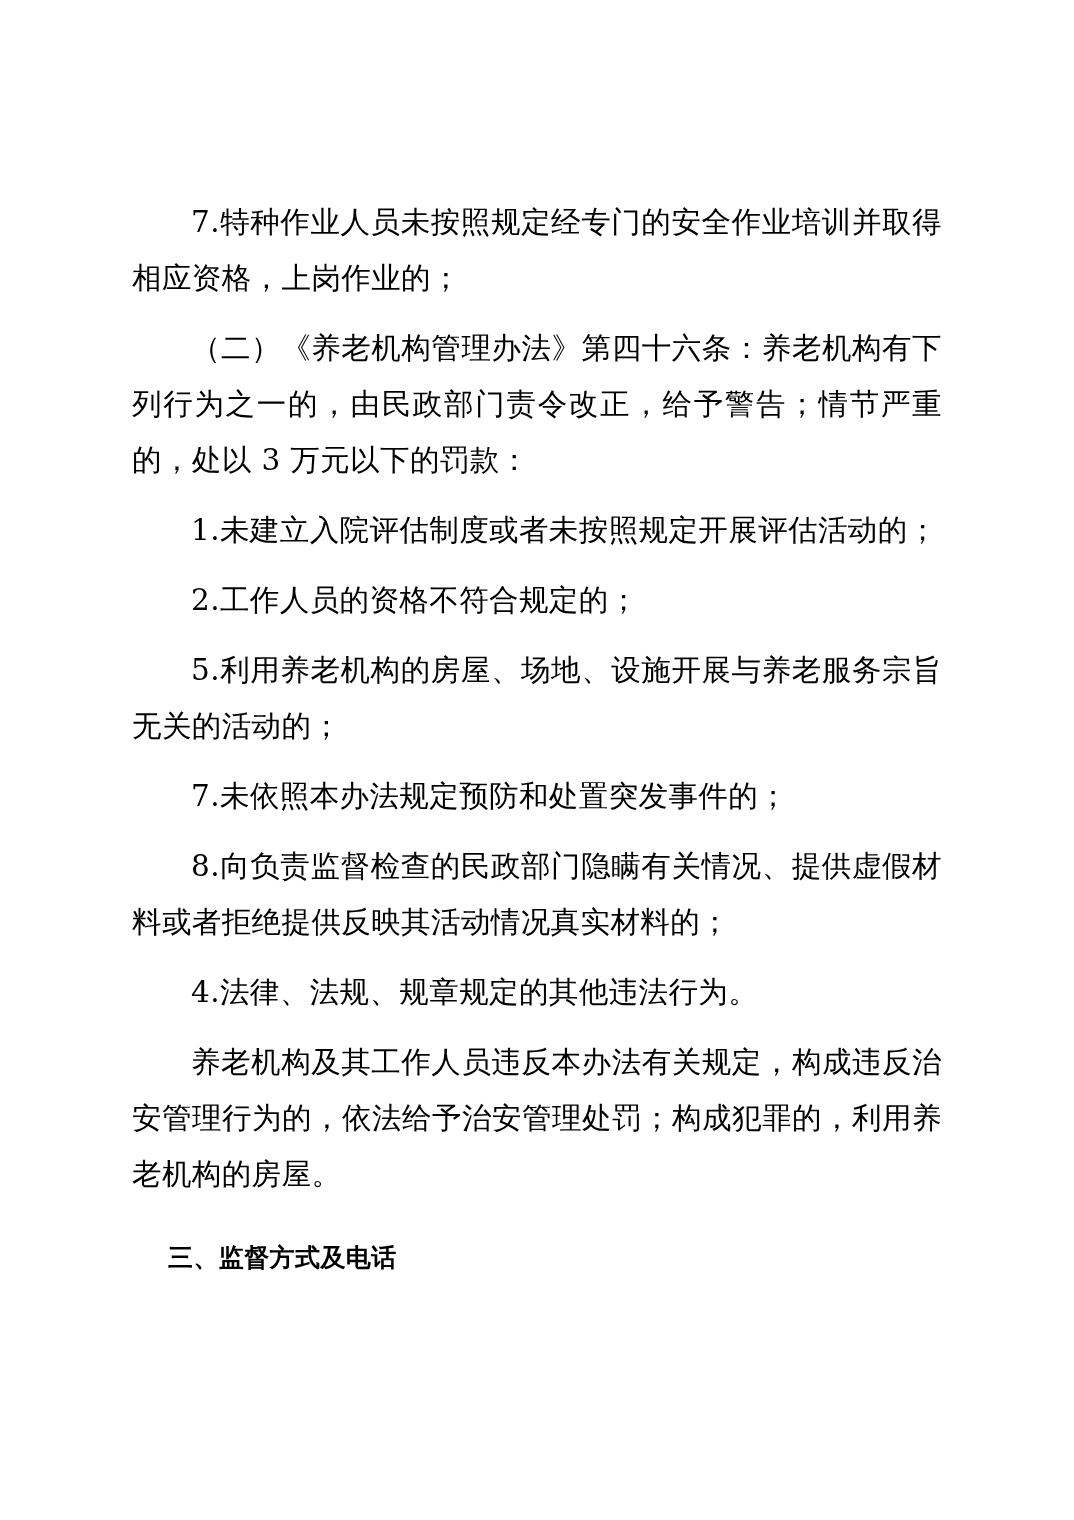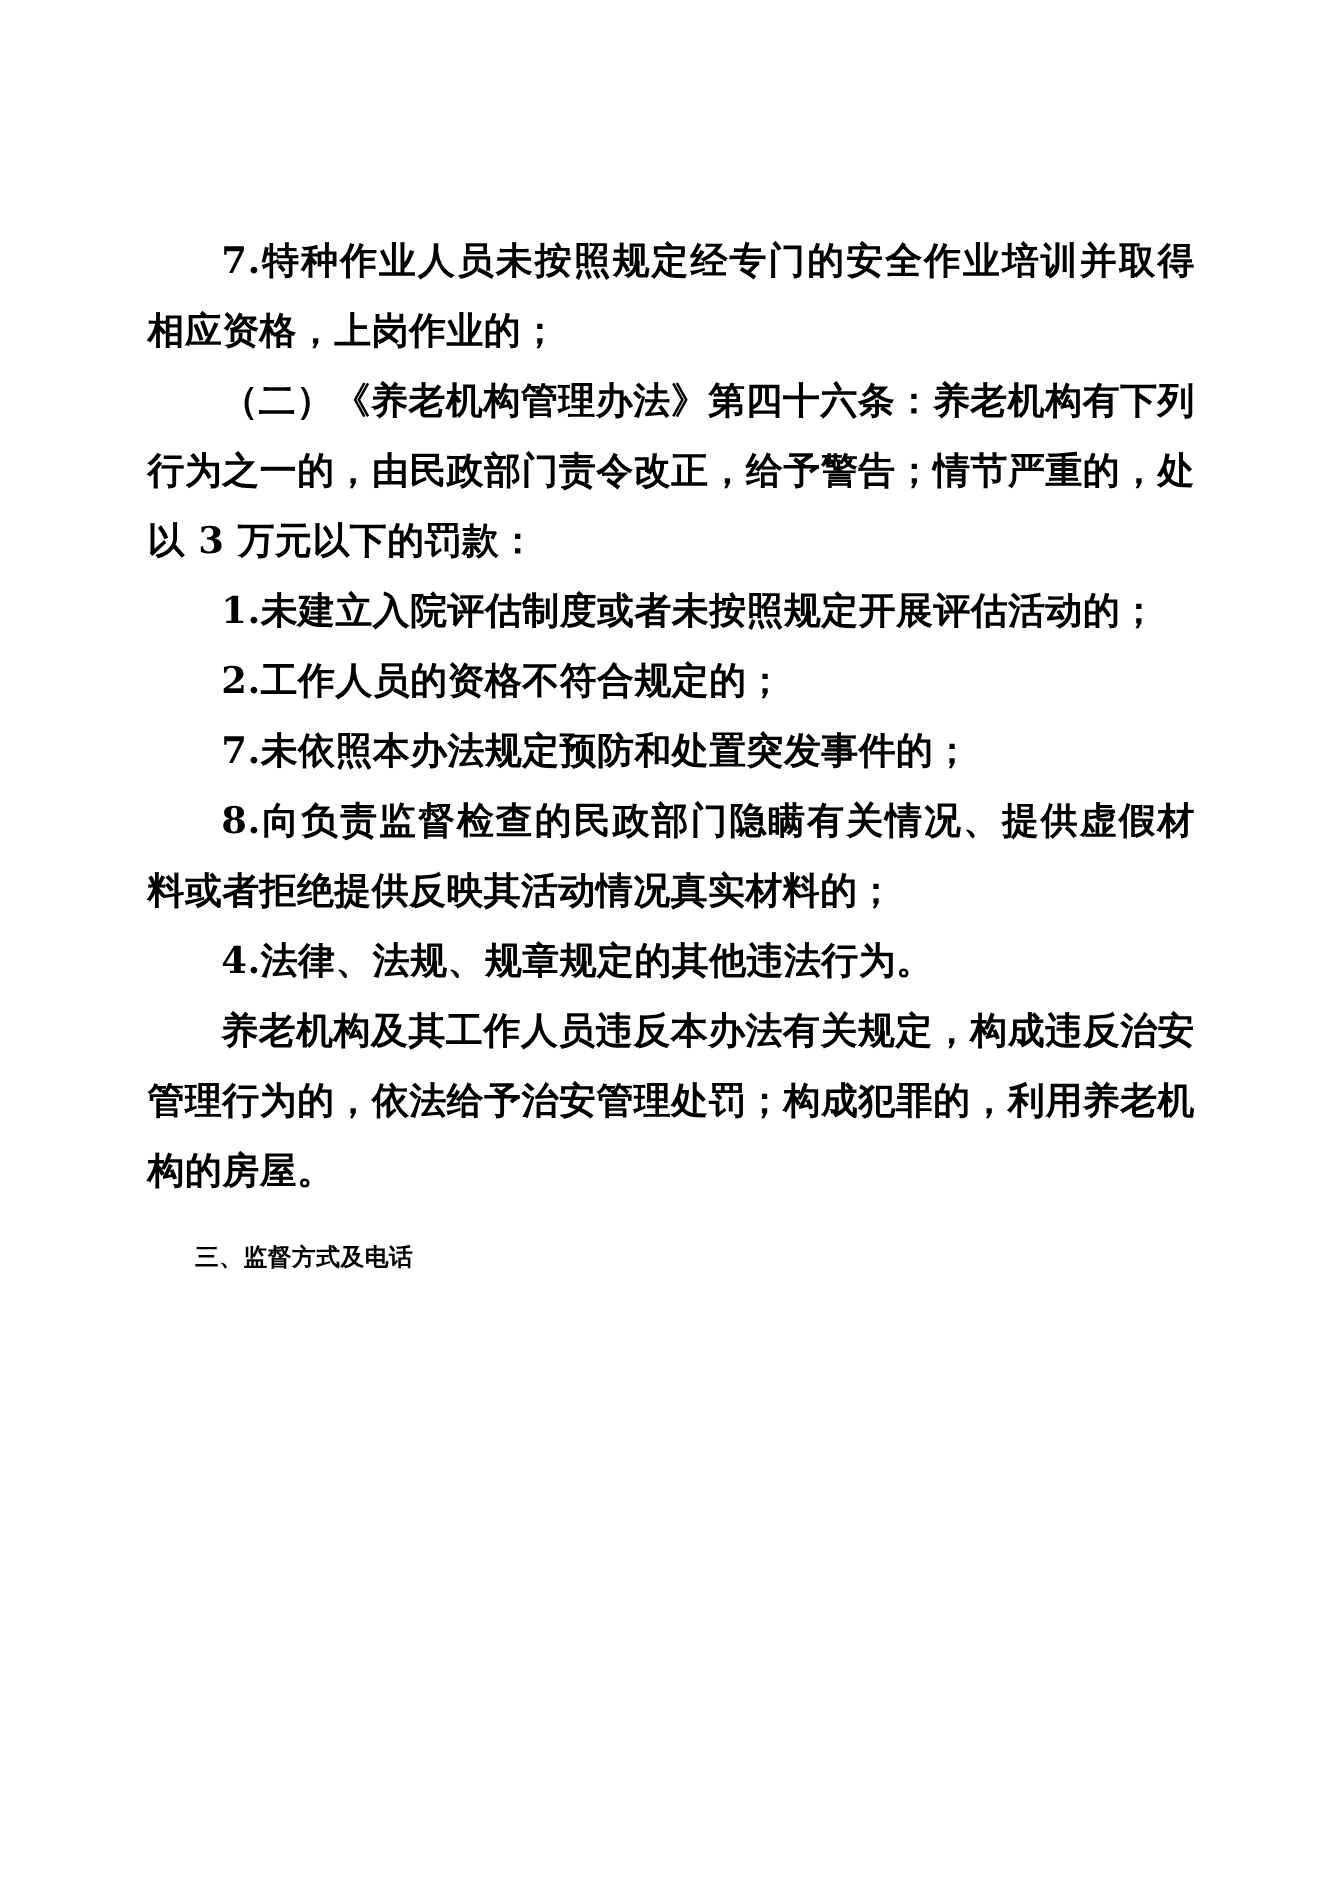--- a/index.html
+++ b/index.html
@@ -22,45 +22,45 @@
     background: #ffffff;
   }
   .doc-body {
     font-size: 29.5px;
     line-height: 56px;
     text-align: justify;
     text-justify: inter-ideograph;
     letter-spacing: 0.4px;
   }
   .para {
-    margin: 0;
+    margin: 14px;
     text-indent: 2em;
     white-space: normal;
-    font-weight: bold;
   }
   .heading {
     margin: 0;
     text-indent: 2em;
     font-weight: bold;
-    font-size: 19px;
+    font-size: 25px;
     line-height: 56px;
   }
   .spacer-small {
     height: 14px;
   }
 </style>
 </head>
 <body>
 
 <div class="page">
   <div class="doc-body">
     <p class="para">7.特种作业人员未按照规定经专门的安全作业培训并取得相应资格，上岗作业的；</p>
     <p class="para">（二）《养老机构管理办法》第四十六条：养老机构有下列行为之一的，由民政部门责令改正，给予警告；情节严重的，处以 3 万元以下的罚款：</p>
     <p class="para">1.未建立入院评估制度或者未按照规定开展评估活动的；</p>
     <p class="para">2.工作人员的资格不符合规定的；</p>
+    <p class="para">5.利用养老机构的房屋、场地、设施开展与养老服务宗旨无关的活动的；</p>
     <p class="para">7.未依照本办法规定预防和处置突发事件的；</p>
     <p class="para">8.向负责监督检查的民政部门隐瞒有关情况、提供虚假材料或者拒绝提供反映其活动情况真实材料的；</p>
     <p class="para">4.法律、法规、规章规定的其他违法行为。</p>
     <p class="para">养老机构及其工作人员违反本办法有关规定，构成违反治安管理行为的，依法给予治安管理处罚；构成犯罪的，利用养老机构的房屋。</p>
     <div class="spacer-small"></div>
     <p class="heading">三、监督方式及电话</p>
   </div>
 </div>
 
 </body></html>

